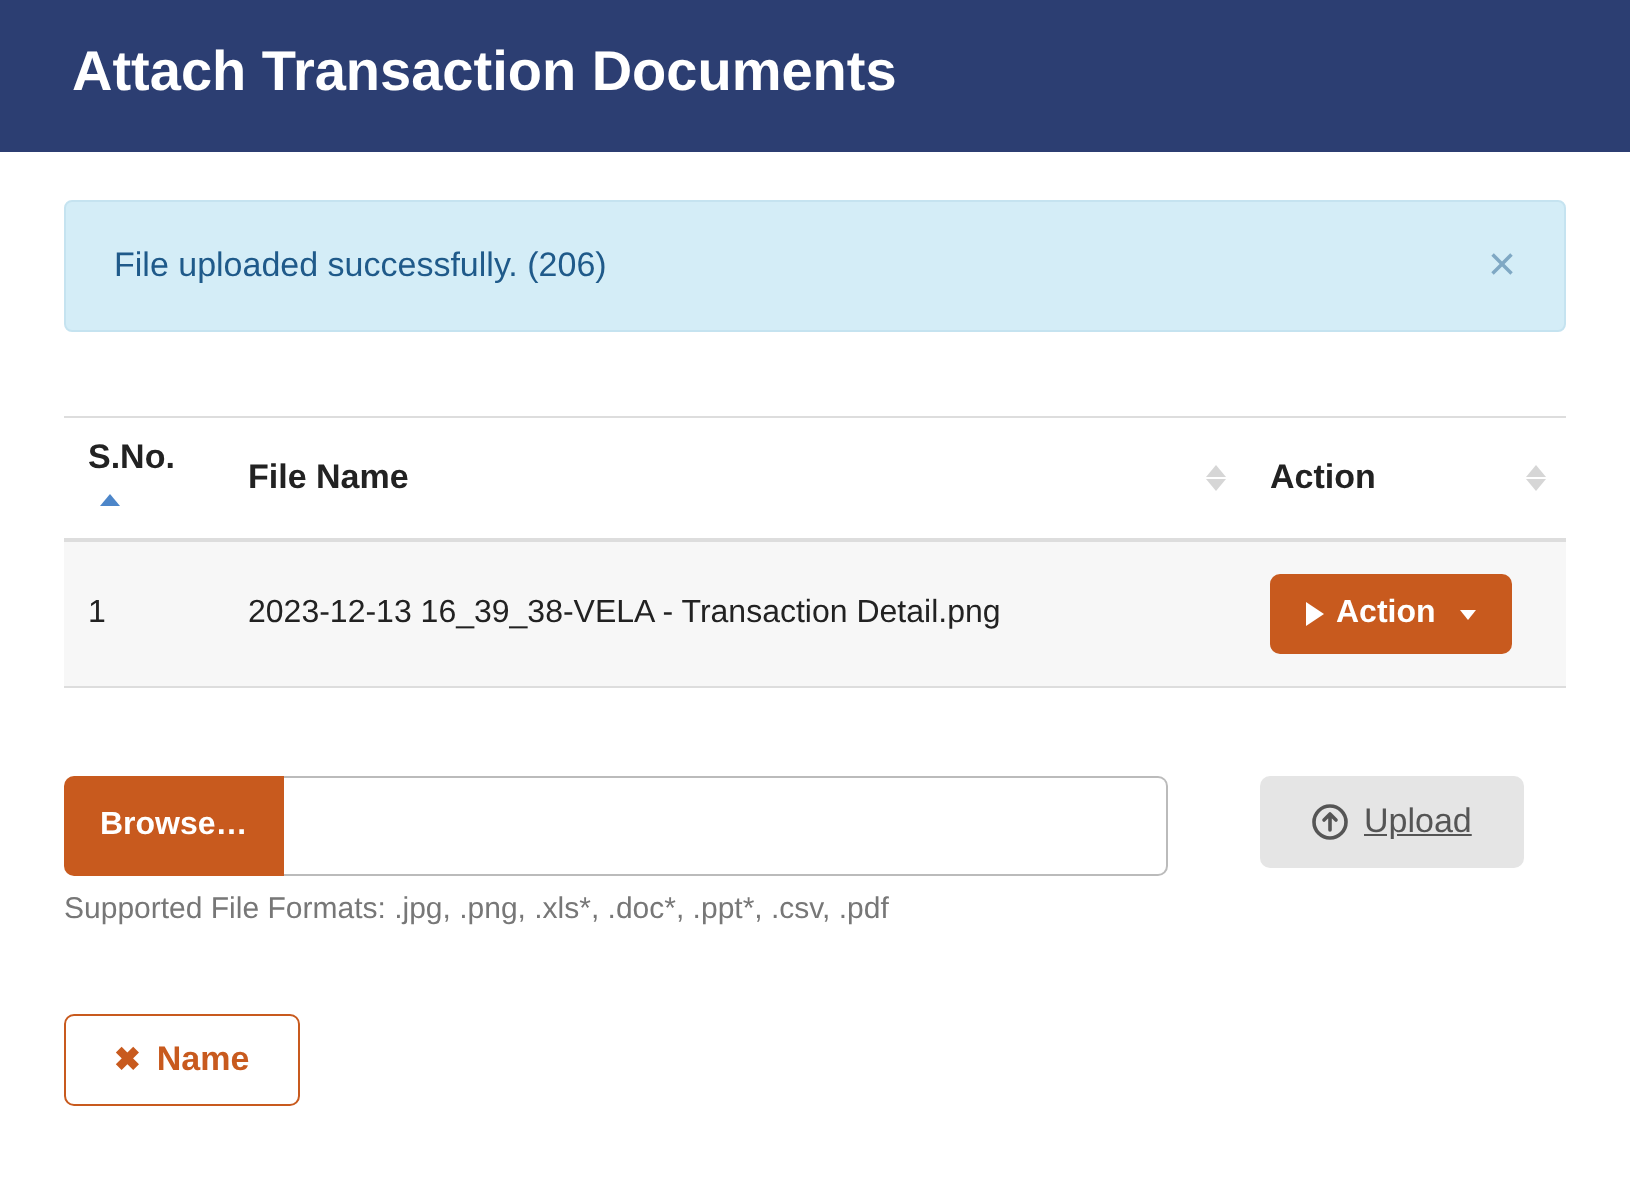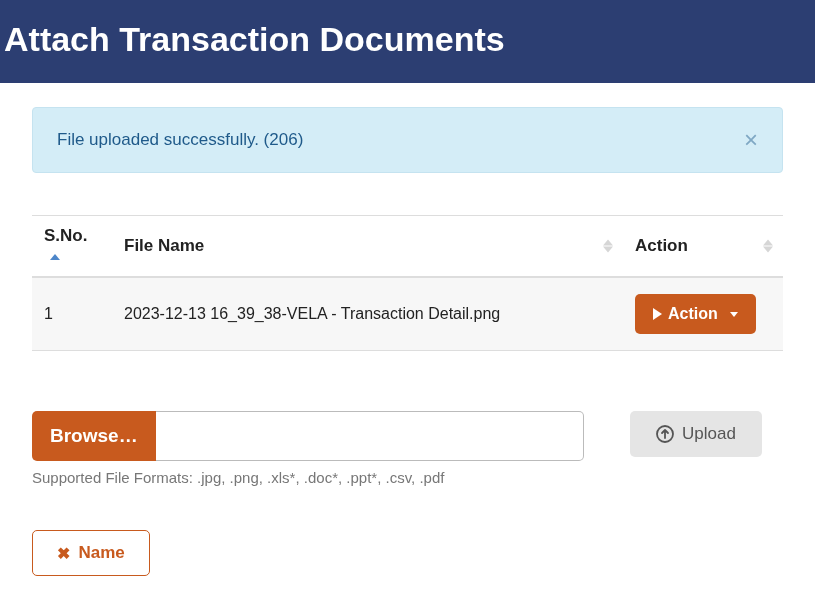--- a/index.html
+++ b/index.html
@@ -14,22 +14,22 @@
       width: 815px;
       height: 602px;
       background: #fff;
       display: flex;
       flex-direction: column;
       box-shadow: 0 0 10px rgba(0,0,0,0.15);
     }
     .modal-header {
       background: #2c3e72;
       color: #fff;
-      padding: 20px 22px 24px 4px;
-      font-size: 34px;
+      padding: 20px 22px 24px 36px;
+      font-size: 28px;
       font-weight: bold;
     }
     .modal-body {
       padding: 24px 32px;
       flex: 1;
     }
     .alert {
       background: #d4edf7;
       border: 1px solid #c5e3f0;
       border-radius: 4px;
@@ -45,21 +45,21 @@
     .alert-close {
       color: #7fa8c4;
       font-size: 24px;
       font-weight: 300;
       cursor: pointer;
       line-height: 1;
     }
     .table {
       width: 100%;
       border-collapse: collapse;
-      margin-bottom: 60px;
+      margin-bottom: 44px;
     }
     .table thead th {
       text-align: left;
       font-weight: bold;
       font-size: 17px;
       color: #222;
       padding: 10px 12px;
       border-top: 1px solid #ddd;
       border-bottom: 2px solid #ddd;
       position: relative;
@@ -144,21 +144,21 @@
     .file-picker {
       display: flex;
       width: 552px;
     }
     .browse-btn {
       background: #c85a1e;
       color: #fff;
       border: none;
       border-radius: 5px 0 0 5px;
       padding: 13px 18px;
-      font-size: 19px;
+      font-size: 16px;
       font-weight: bold;
       cursor: pointer;
       font-family: inherit;
     }
     .file-input {
       flex: 1;
       border: 1px solid #bbb;
       border-left: none;
       border-radius: 0 5px 5px 0;
       background: #fff;
@@ -176,20 +176,21 @@
       color: #555;
       border: none;
       border-radius: 5px;
       padding: 13px 26px;
       font-size: 17px;
       cursor: pointer;
       display: inline-flex;
       align-items: center;
       gap: 8px;
       font-family: inherit;
+      text-decoration: underline;
     }
     .upload-circle-icon svg {
       display: block;
     }
     
     .close-btn {
       background: #fff;
       border: 1.5px solid #c85a1e;
       color: #c85a1e;
       border-radius: 5px;

